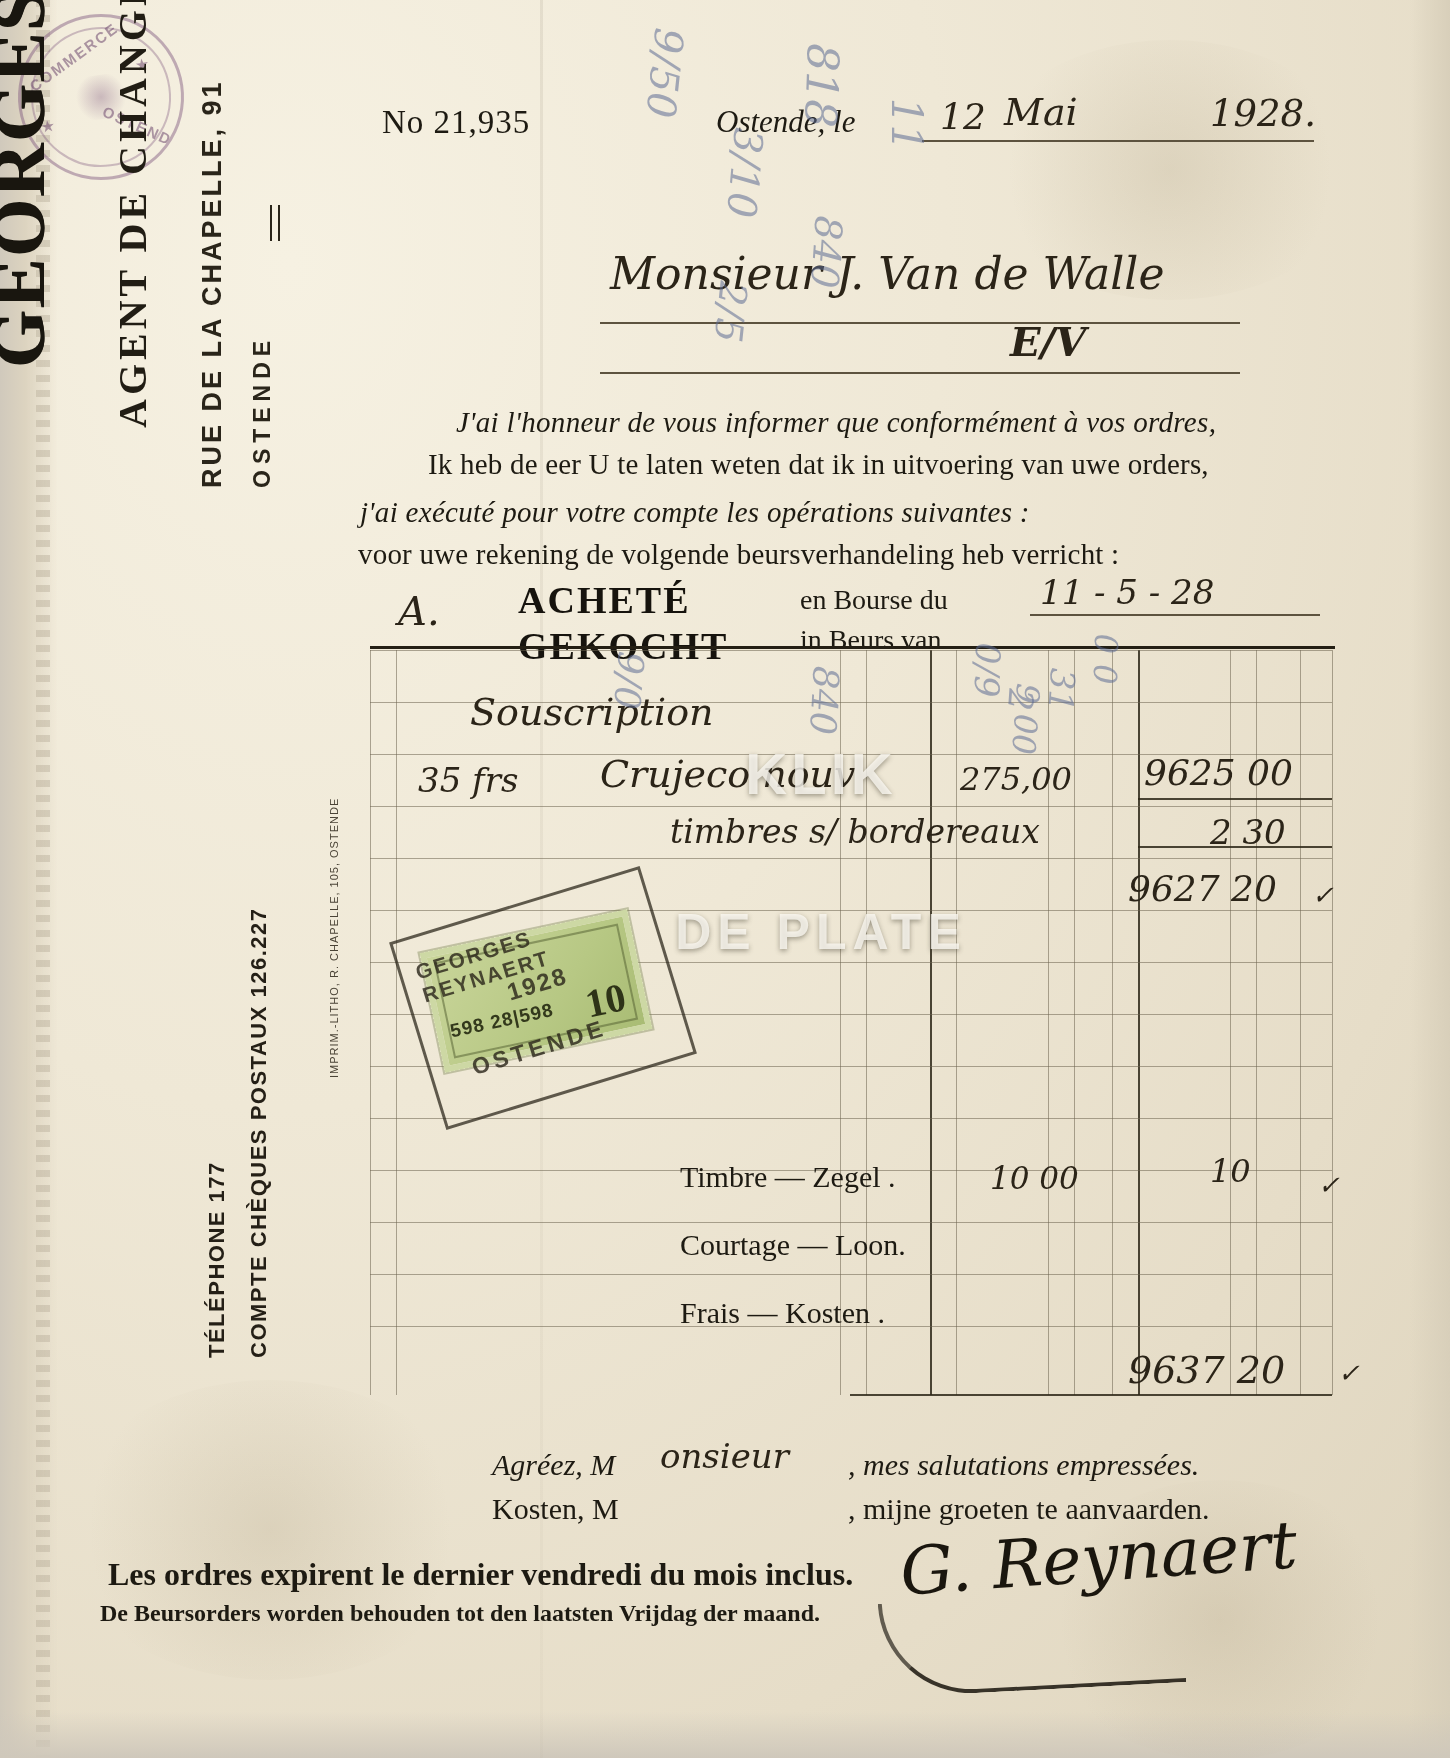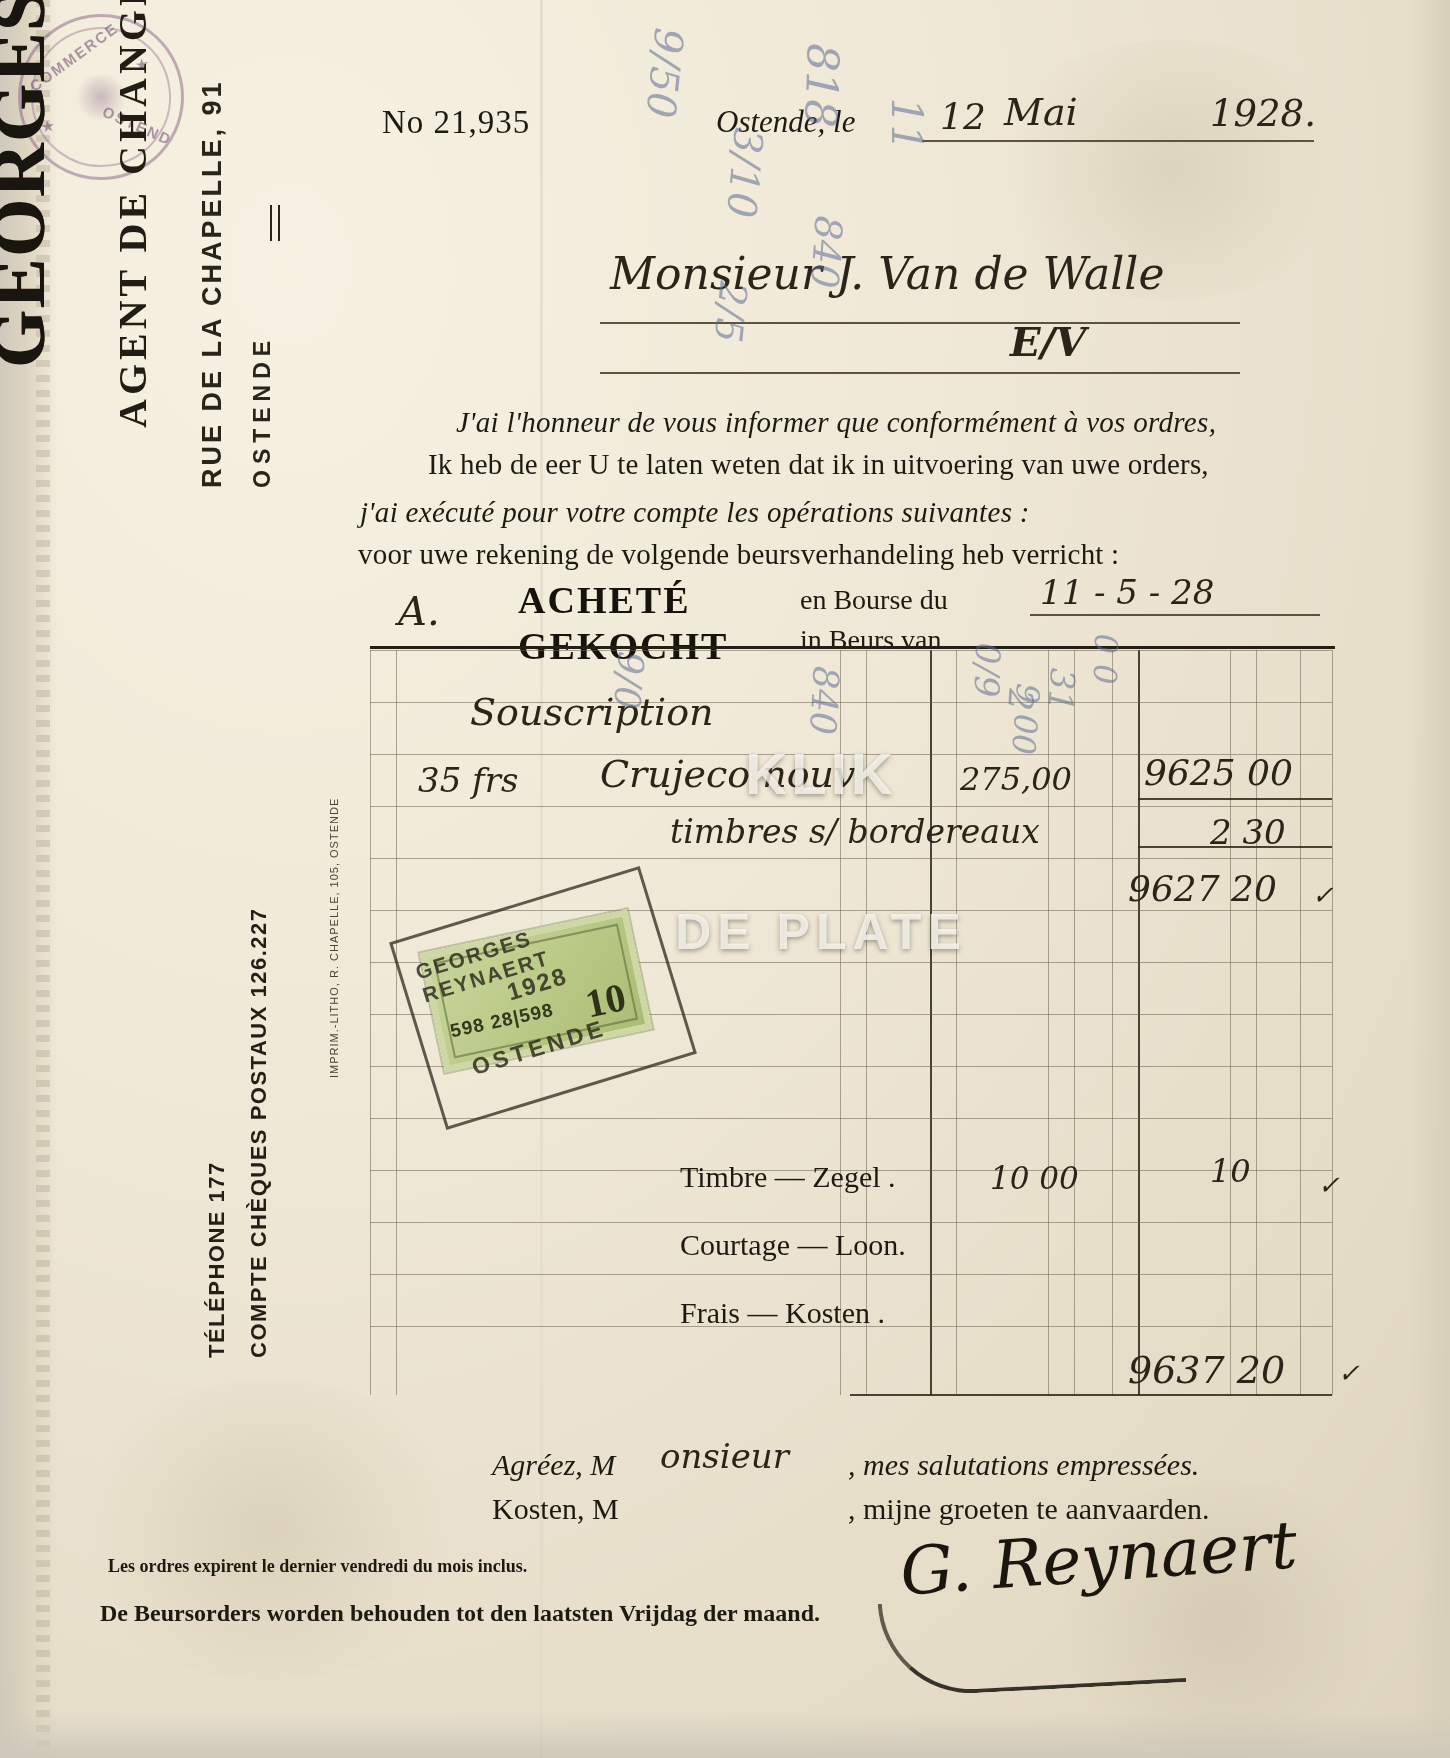--- a/index.html
+++ b/index.html
@@ -215,21 +215,21 @@
     transform:rotate(-4deg);
   }
   #sig-flourish{
     position:absolute;left:880px;top:1596px;width:300px;height:90px;
     border-bottom:4px solid rgba(26,22,14,.85);
     border-left:4px solid rgba(26,22,14,.65);
     border-radius:0 0 0 140px;transform:rotate(-3deg);
   }
 
   
-  #footer-fr{position:absolute;left:108px;top:1556px;font-size:18px;font-weight:bold;color:#1d1a12;font-family:"Liberation Serif",serif;}
+  #footer-fr{position:absolute;left:108px;top:1556px;font-size:32px;font-weight:bold;color:#1d1a12;font-family:"Liberation Serif",serif;}
   #footer-nl{position:absolute;left:100px;top:1600px;font-size:24px;font-weight:bold;color:#1d1a12;font-family:"Liberation Serif",serif;}
 
   
   .scribble{
     position:absolute;color:rgba(92,108,148,.55);
     font-family:"DejaVu Serif",serif;font-style:italic;pointer-events:none;
   }
 </style>
 </head>
 <body>

